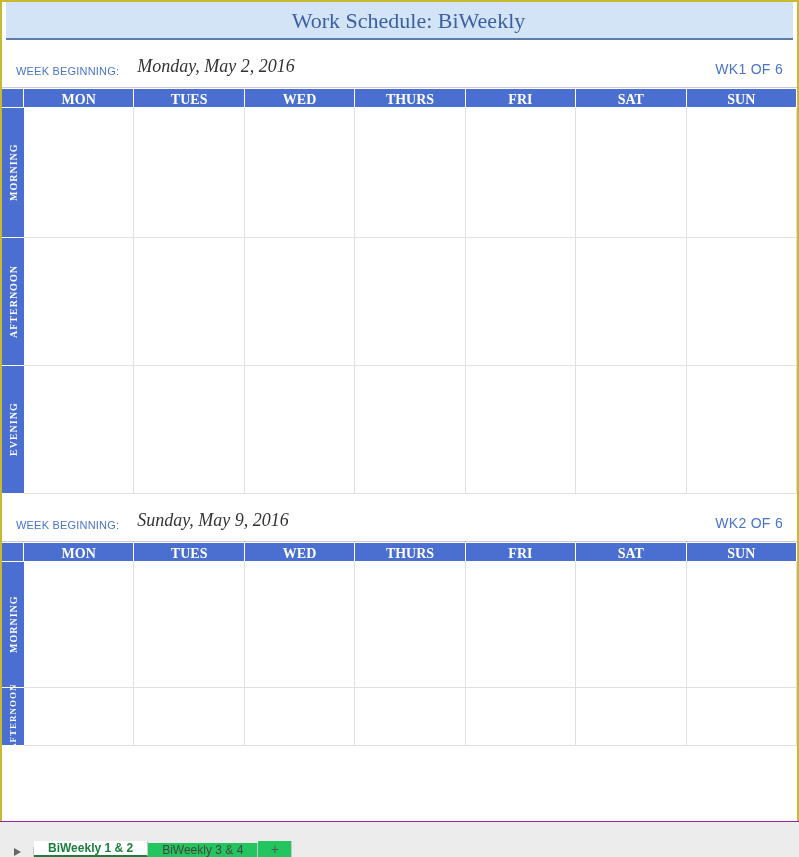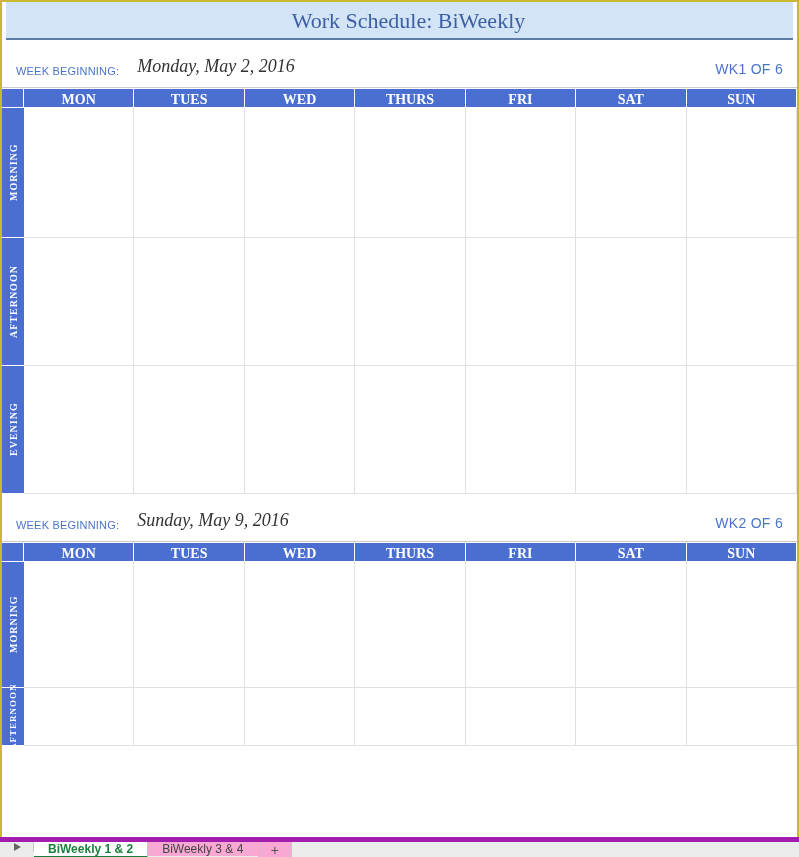--- a/index.html
+++ b/index.html
@@ -100,42 +100,42 @@
     border-left: none;
     border-top: none;
     background: #fff;
   }
   .cell:last-of-type-row { border-right: 1px solid #ccc; }
 
   
   .tab-bar {
     position: absolute;
     left: 0; right: 0; bottom: 0;
-    height: 20px;
+    height: 36px;
     background: #ececec;
-    border-top: 5px solid #a21caf;
-    display: flex;
-    align-items: flex-start;
+    border-top: 1px solid #a21caf;
+    display: flex;
+    align-items: flex-end;
     font-size: 12px;
   }
   .tab-nav {
     width: 34px;
     display: flex;
     align-items: center;
     justify-content: center;
     border-right: 1px solid #c7c7c7;
     color: #666;
   }
   .tab-nav svg { width: 10px; height: 10px; fill: #666; }
   .tab {
     padding: 0 14px;
     display: flex;
     align-items: center;
     border-right: 1px solid #c7c7c7;
-    background: #f9a8d4;
+    background: #22c55e;
     color: #444;
     cursor: pointer;
     white-space: nowrap;
   }
   .tab.active {
     background: #fff;
     color: #1a7f3d;
     font-weight: bold;
     border-bottom: 2px solid #1a7f3d;
   }

